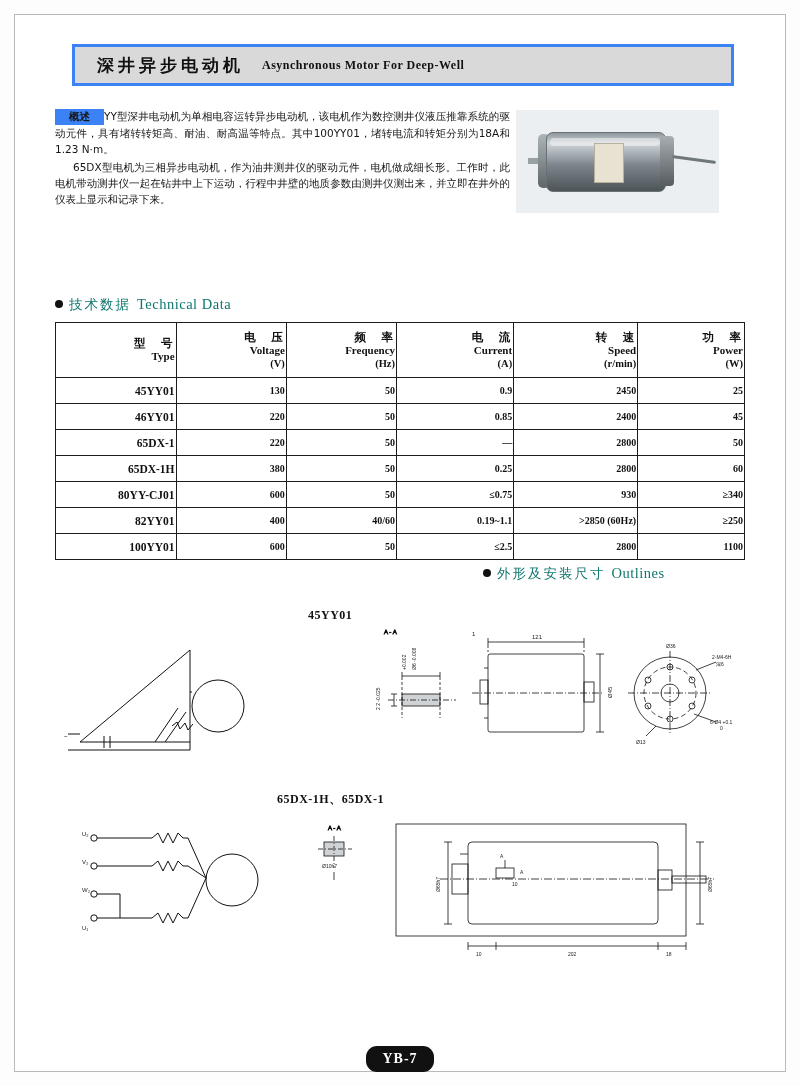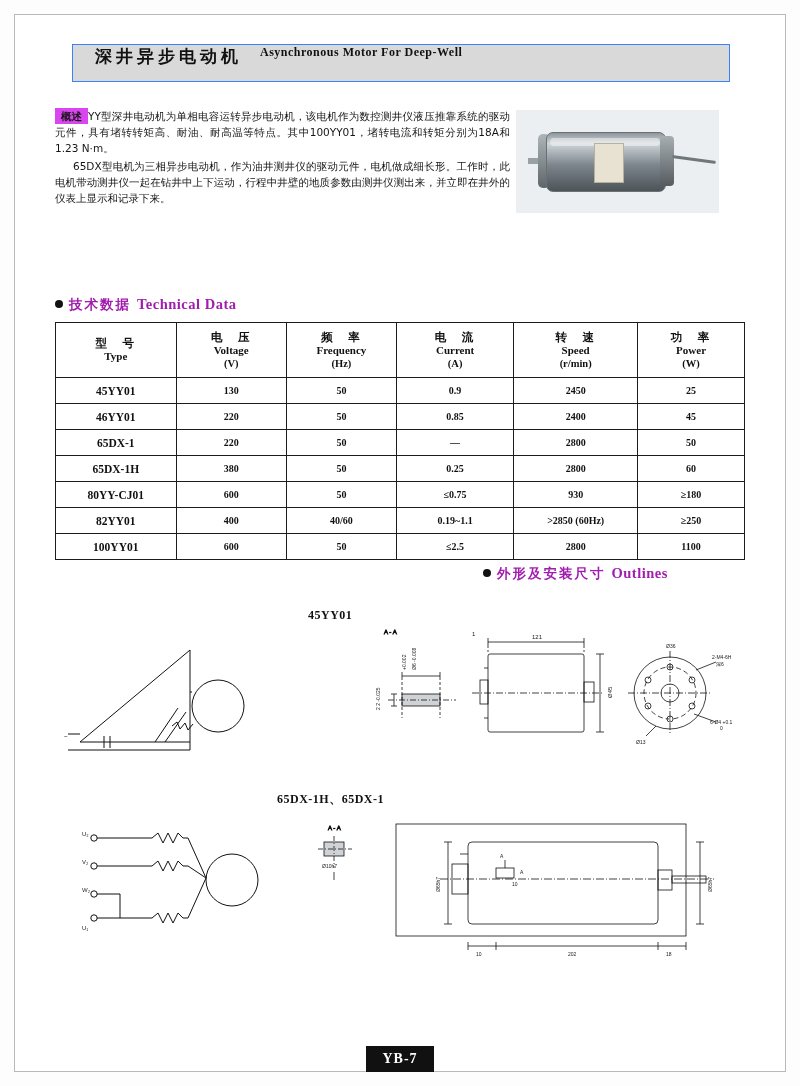--- a/index.html
+++ b/index.html
@@ -21,22 +21,22 @@
     left:14px; top:14px; right:14px; bottom:14px;
     border:1px solid #b9b9b9;
     background:#ffffff;
   }
 
   
   .title-bar {
     position:absolute;
     left:72px; top:44px; width:656px; height:36px;
     background:#d9d9d9;
-    border:1px solid #3b82f6;
-    display:flex; align-items:flex-start;
+    border:3px solid #3b82f6;
+    display:flex; align-items:center;
   }
   .title-cn {
     font-family:"DejaVu Sans", sans-serif;
     font-weight:bold;
     font-size:17px;
     letter-spacing:4px;
     margin-left:22px;
     color:#111;
   }
   .title-en {
@@ -58,22 +58,23 @@
     font-family:"DejaVu Sans", sans-serif;
     font-size:10.5px;
     line-height:16px;
     text-align:justify;
     color:#161616;
   }
   .intro p.indent { text-indent:18px; }
   .tag {
     display:inline-block;
     font-weight:bold;
-    background:#d946ef;
-    padding:0 6px;
+    background:#3b82f6;
+    padding:0 14px;
+    font-family:Liberation Mono, monospace;
   }
 
   
   .photo {
     position:absolute;
     left:516px; top:110px; width:203px; height:103px;
     background:#eceff1;
     overflow:hidden;
   }
   .photo .body {
@@ -112,22 +113,22 @@
   .photo .gloss {
     position:absolute; left:34px; top:28px; width:110px; height:8px;
     background:rgba(255,255,255,0.45);
     border-radius:4px;
   }
 
   
   .sec-head {
     position:absolute;
     font-size:14px;
-    font-weight:bold;
-    color:#a21caf;
+    font-weight:normal;
+    color:#0f766e;
     white-space:nowrap;
   }
   .sec-head .bullet {
     display:inline-block;
     width:8px; height:8px;
     background:#111;
     border-radius:50%;
     margin-right:6px;
     position:relative; top:-1px;
   }
@@ -150,21 +151,21 @@
   
   table.tech {
     position:absolute;
     left:55px; top:322px;
     width:690px;
     border-collapse:collapse;
     font-size:11px;
   }
   table.tech th, table.tech td {
     border:1px solid #1c1c1c;
-    text-align:center;
+    text-align:right;
     vertical-align:middle;
   }
   table.tech th {
     height:52px;
     font-weight:bold;
     line-height:13px;
   }
   table.tech th .cn {
     font-family:"DejaVu Sans", sans-serif;
     font-size:11.5px;
@@ -211,20 +212,21 @@
     position:absolute;
     left:366px; top:1046px;
     width:68px; height:26px;
     background:#111;
     color:#fff;
     font-family:"Liberation Serif", serif;
     font-weight:bold;
     font-size:14px;
     display:flex; align-items:center; justify-content:center;
     letter-spacing:1px;
+    border-radius:11px;
   }
 </style>
 </head>
 <body>
 
 <div class="page">
   <div class="frame"></div>
 
   <div class="title-bar">
     <span class="title-cn">深井异步电动机</span>
@@ -316,21 +318,21 @@
           <td>0.25</td>
           <td>2800</td>
           <td>60</td>
         </tr>
         <tr>
           <td class="type">80YY-CJ01</td>
           <td>600</td>
           <td>50</td>
           <td>≤0.75</td>
           <td>930</td>
-          <td>≥180</td>
+          <td>≥340</td>
         </tr>
         <tr>
           <td class="type">82YY01</td>
           <td>400</td>
           <td>40/60</td>
           <td>0.19~1.1</td>
           <td>&gt;2850 (60Hz)</td>
           <td>≥250</td>
         </tr>
         <tr>

